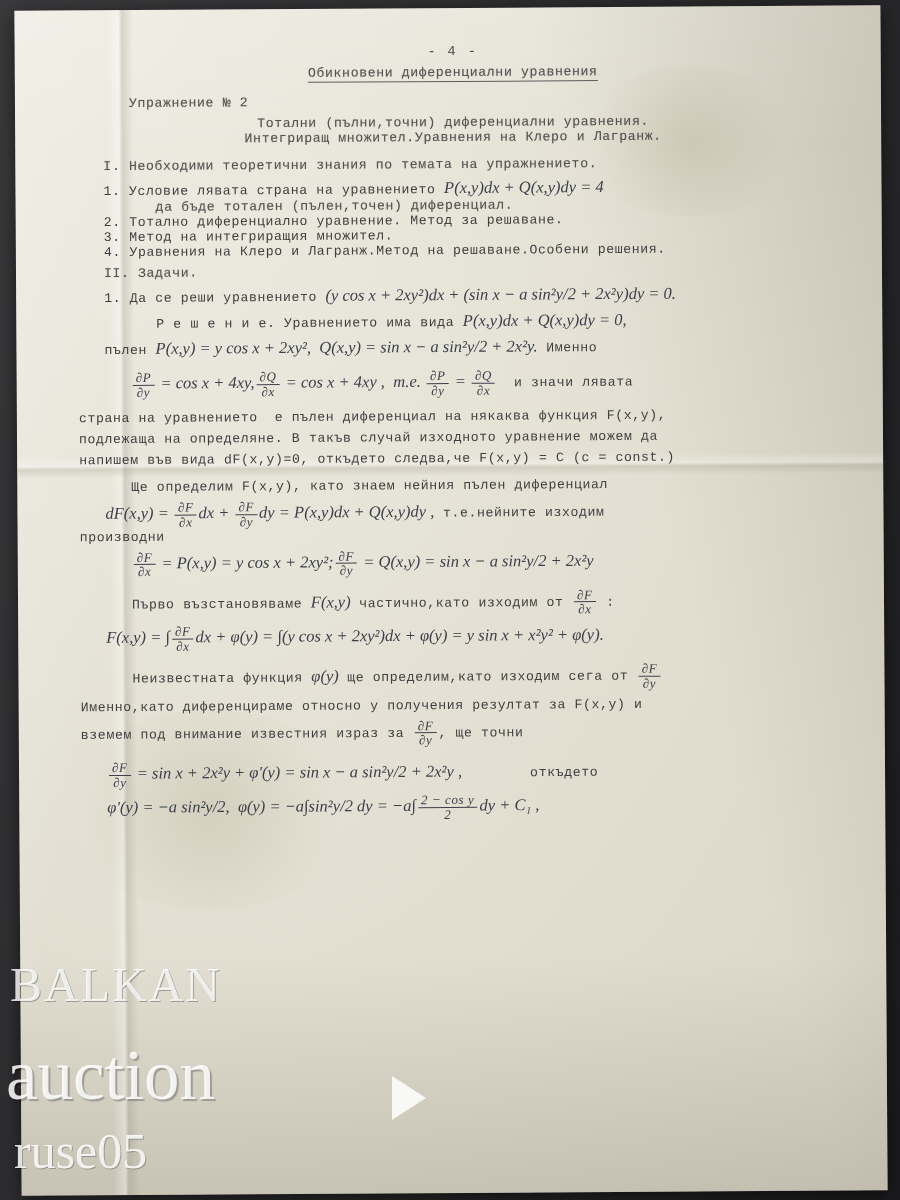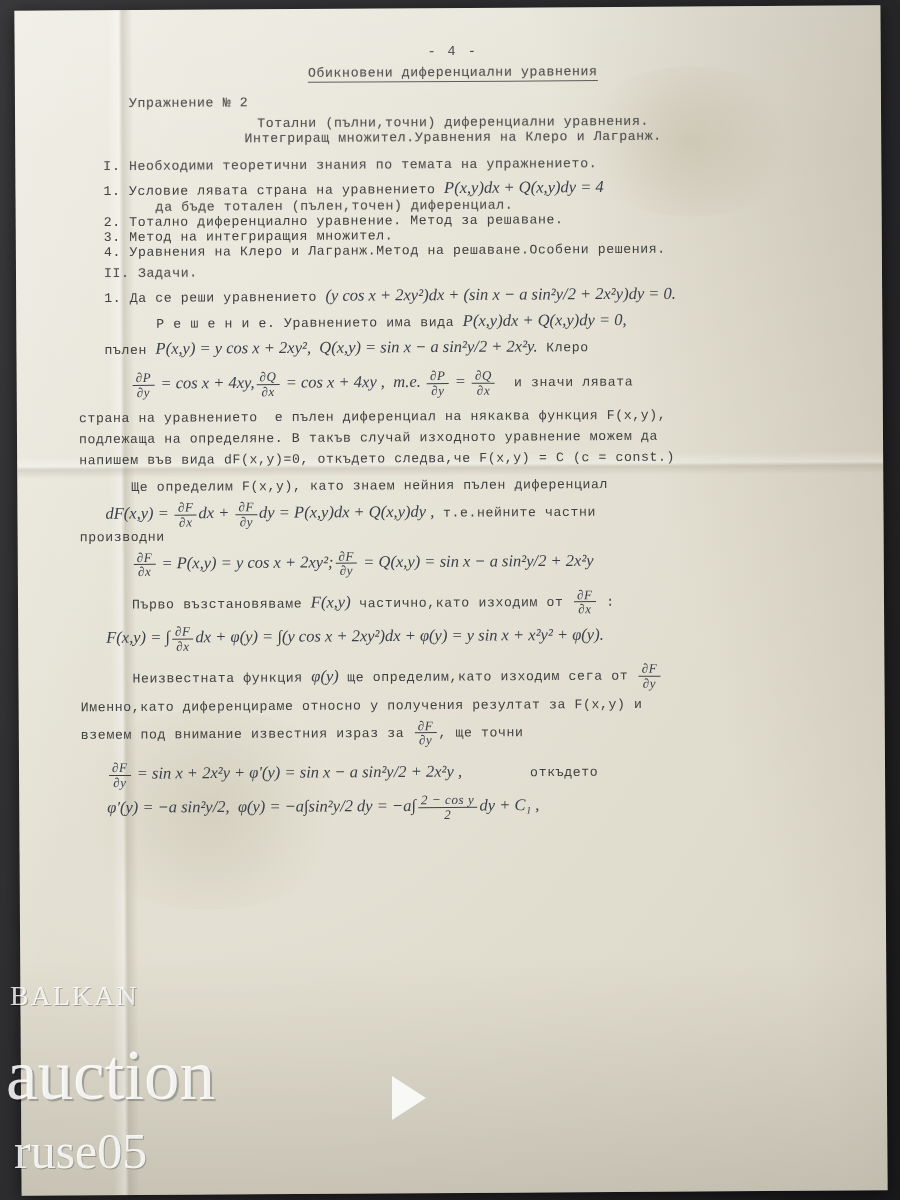--- a/index.html
+++ b/index.html
@@ -140,21 +140,21 @@
     bottom: 0;
     width: 100%;
     pointer-events: none;
     user-select: none;
   }
   .wm-balkan {
     position: absolute;
     left: 10px;
     bottom: 188px;
     font-family: "Liberation Serif", serif;
-    font-size: 28px;
+    font-size: 48px;
     letter-spacing: 2px;
     color: rgba(255,255,255,0.82);
     text-shadow: 1px 1px 0 rgba(0,0,0,0.28);
   }
   .wm-auction {
     position: absolute;
     left: 6px;
     bottom: 92px;
     font-family: "Liberation Serif", serif;
     font-size: 71px;
@@ -221,37 +221,37 @@
       <div class="sp-sm"></div>
       <div class="line indent1">II. Задачи.</div>
 
       <div class="sp-sm"></div>
       <div class="mix indent1"><span>1. Да се реши уравнението </span><span class="h">(y cos x + 2xy²)dx + (sin x − a sin²y/2 + 2x²y)dy = 0.</span></div>
 
       <div class="sp-sm"></div>
       <div class="mix indent3"><span>Р е ш е н и е.</span><span> Уравнението има вида </span><span class="h">P(x,y)dx + Q(x,y)dy = 0,</span></div>
 
       <div class="sp-sm"></div>
-      <div class="mix indent1"><span>пълен </span><span class="h">P(x,y) = y cos x + 2xy²,  Q(x,y) = sin x − a sin²y/2 + 2x²y.</span><span> Клеро</span></div>
+      <div class="mix indent1"><span>пълен </span><span class="h">P(x,y) = y cos x + 2xy²,  Q(x,y) = sin x − a sin²y/2 + 2x²y.</span><span> Именно</span></div>
 
       <div class="sp-md"></div>
       <div class="mix indent2"><span class="frac"><span class="num">∂P</span><span class="den">∂y</span></span><span class="h"> = cos x + 4xy,</span><span class="frac"><span class="num">∂Q</span><span class="den">∂x</span></span><span class="h"> = cos x + 4xy ,  т.е. </span><span class="frac"><span class="num">∂P</span><span class="den">∂y</span></span><span class="h"> = </span><span class="frac"><span class="num">∂Q</span><span class="den">∂x</span></span><span>  и значи лявата</span></div>
 
       <div class="sp-md"></div>
       <div class="mix">страна на уравнението  е пълен диференциал на някаква функция F(x,y),</div>
       <div class="sp-sm"></div>
       <div class="mix">подлежаща на определяне. В такъв случай изходното уравнение можем да</div>
       <div class="sp-sm"></div>
       <div class="mix">напишем във вида dF(x,y)=0, откъдето следва,че F(x,y) = C (c = const.)</div>
 
       <div class="sp-md"></div>
       <div class="mix indent2">Ще определим F(x,y), като знаем нейния пълен диференциал</div>
 
       <div class="sp-sm"></div>
-      <div class="mix indent1"><span class="h">dF(x,y) = </span><span class="frac"><span class="num">∂F</span><span class="den">∂x</span></span><span class="h">dx + </span><span class="frac"><span class="num">∂F</span><span class="den">∂y</span></span><span class="h">dy = P(x,y)dx + Q(x,y)dy ,</span><span> т.е.нейните частни</span></div>
+      <div class="mix indent1"><span class="h">dF(x,y) = </span><span class="frac"><span class="num">∂F</span><span class="den">∂x</span></span><span class="h">dx + </span><span class="frac"><span class="num">∂F</span><span class="den">∂y</span></span><span class="h">dy = P(x,y)dx + Q(x,y)dy ,</span><span> т.е.нейните изходим</span></div>
 
       <div class="mix">производни</div>
 
       <div class="sp-sm"></div>
       <div class="mix indent2"><span class="frac"><span class="num">∂F</span><span class="den">∂x</span></span><span class="h"> = P(x,y) = y cos x + 2xy²;</span><span class="frac"><span class="num">∂F</span><span class="den">∂y</span></span><span class="h"> = Q(x,y) = sin x − a sin²y/2 + 2x²y</span></div>
 
       <div class="sp-md"></div>
       <div class="mix indent2"><span>Първо възстановяваме </span><span class="h">F(x,y)</span><span> частично,като изходим от </span><span class="frac"><span class="num">∂F</span><span class="den">∂x</span></span><span> :</span></div>
 
       <div class="sp-sm"></div>

